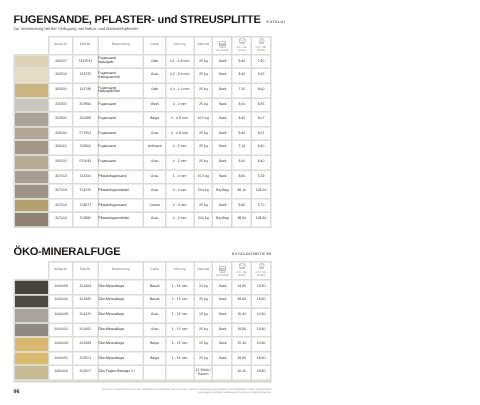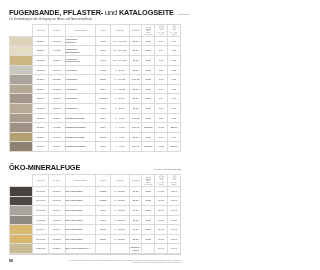--- a/index.html
+++ b/index.html
@@ -20,21 +20,21 @@
   .section{padding:0 9px;}
   .sec-head{
     display:flex;align-items:flex-end;justify-content:space-between;
     gap:4px;
   }
   .sec-title{
     font-size:7.4px;font-weight:bold;letter-spacing:-0.15px;
     color:#1b1715;line-height:1;
     white-space:nowrap;
   }
-  .sec-title .light{font-weight:normal;}
+  .sec-title .light{font-weight:bold;}
   .sec-kat{
     font-size:2.5px;font-weight:bold;letter-spacing:0.25px;
     color:#6d6761;white-space:nowrap;padding-bottom:0.8px;
   }
   .sec-sub{
     font-size:2.7px;color:#55504c;letter-spacing:0.01px;
     margin-top:1.6px;line-height:1.2;
   }
 
   
@@ -92,21 +92,21 @@
   .gap{height:12px;}
 </style>
 </head>
 <body>
 
 <div class="page">
 
   <div class="section" style="padding-top:9px;">
     <div class="sec-head">
       <div class="sec-title">
-        <span>FUGENSANDE, PFLASTER-</span><span class="light"> und </span><span>KATALOGSEITE</span>
+        <span>FUGENSANDE, PFLASTER-</span><span class="light"> und </span><span>STREUSPLITTE</span>
       </div>
       <div class="sec-kat">KATALOGSEITE 94</div>
     </div>
     <div class="sec-sub">Zur Verwendung bei der Verfugung von Beton- und Natursteinpflaster</div>
 
     <table class="tbl">
       <colgroup>
         <col style="width:13.5%">
           <col style="width:9.5%">
           <col style="width:9.5%">

